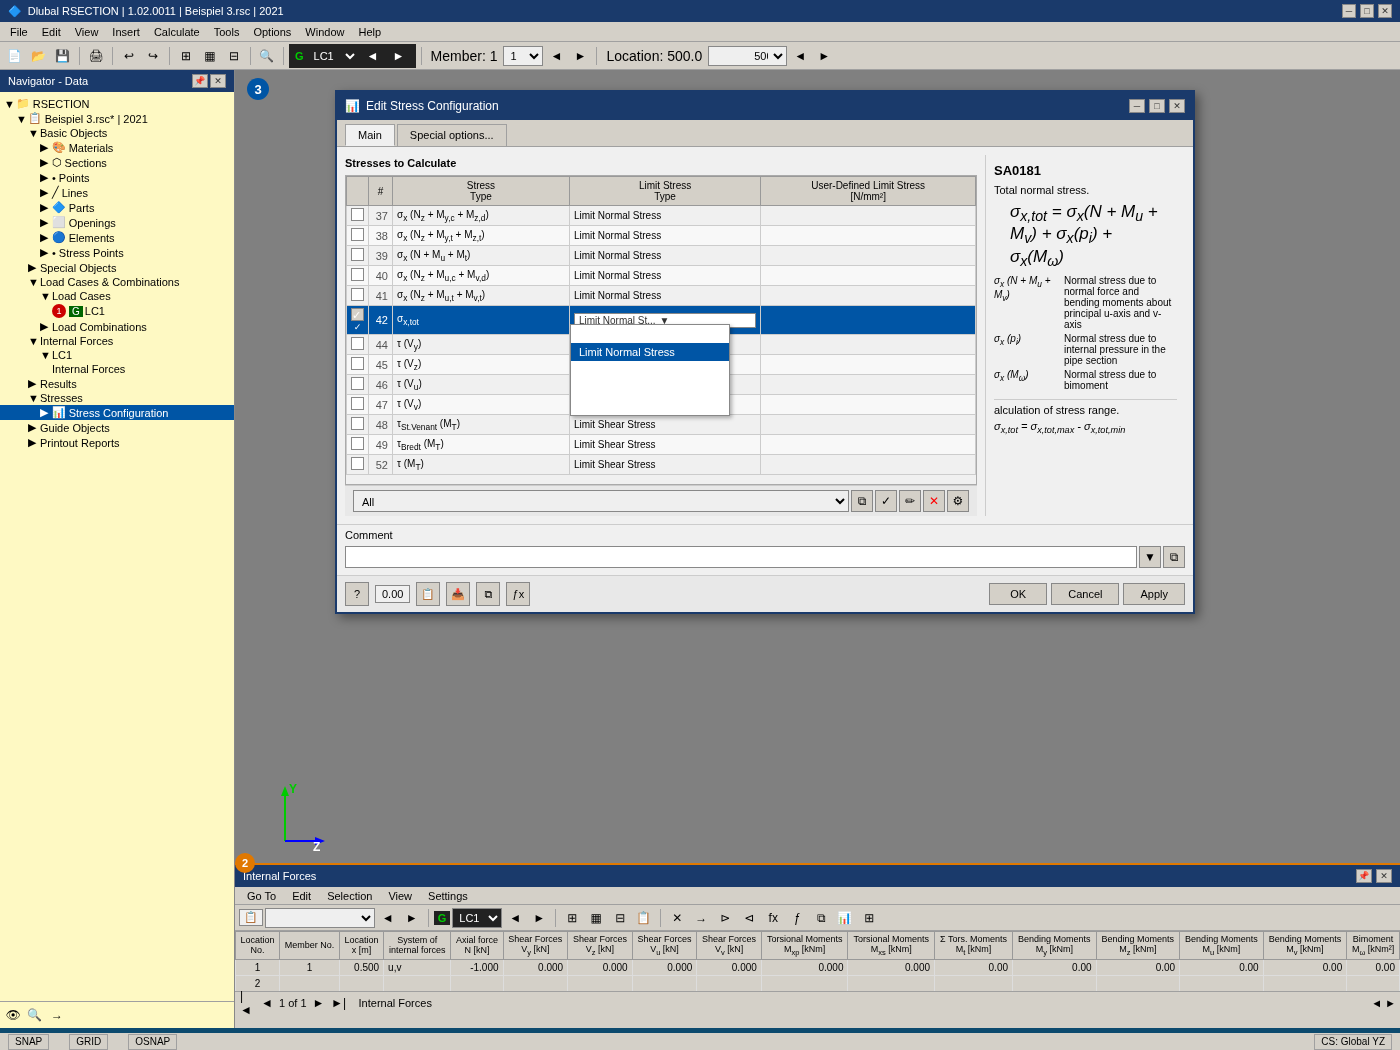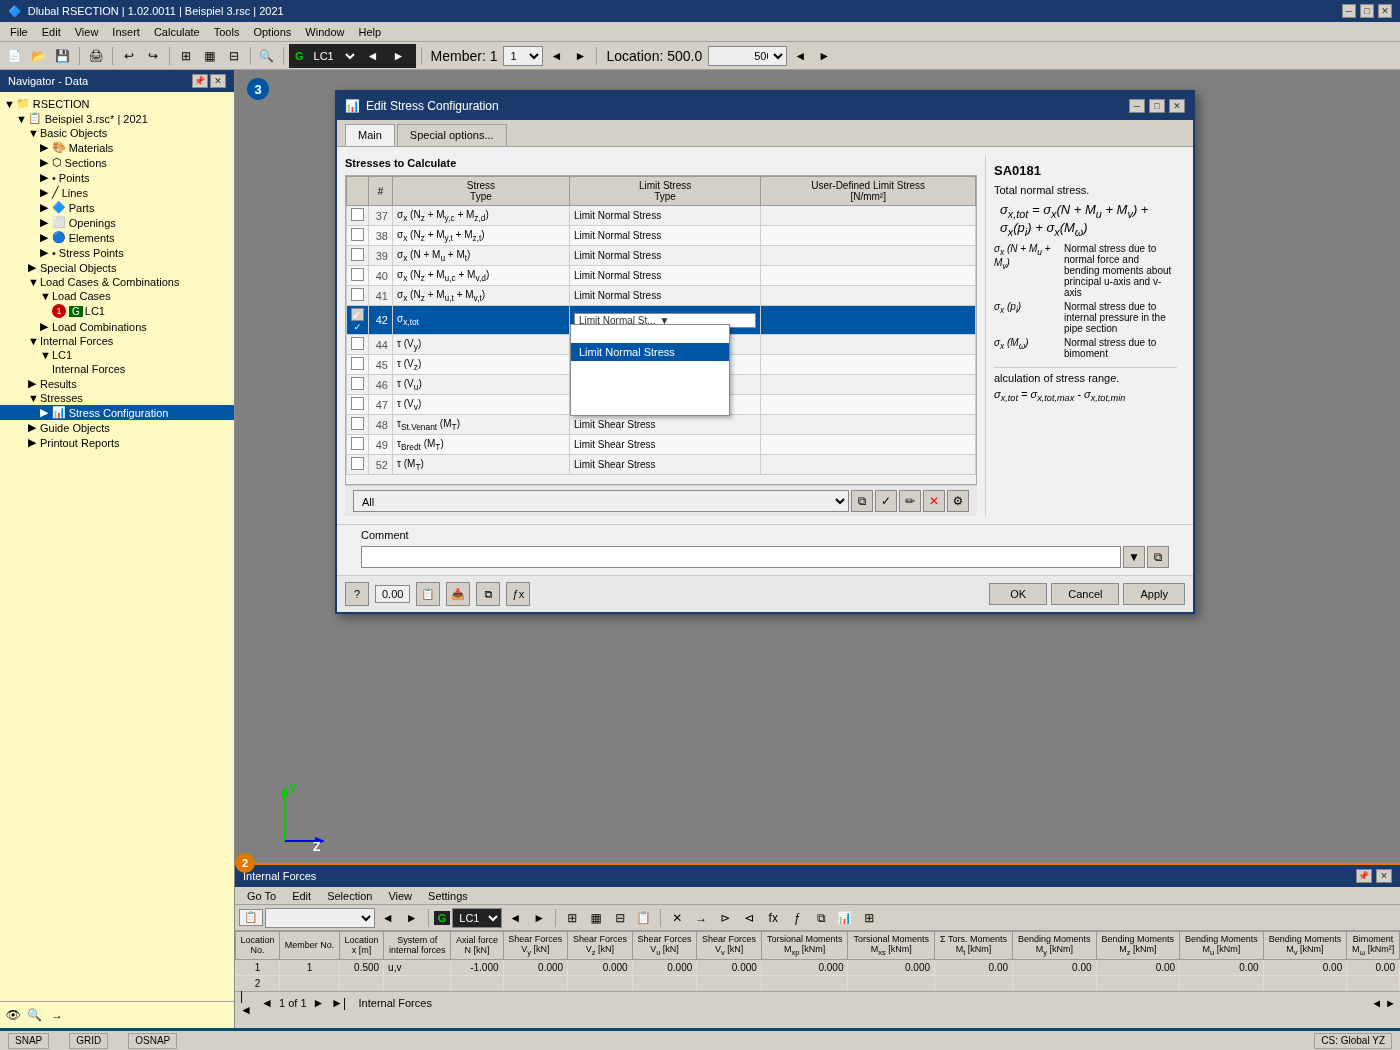--- a/index.html
+++ b/index.html
@@ -85,21 +85,21 @@
     .info-term-sym { width: 70px; flex-shrink: 0; font-style: italic; }
     .info-term-def { flex: 1; }
     .info-calc { font-size: 11px; margin-top: 8px; border-top: 1px solid #ccc; padding-top: 4px; }
 
     
     .dialog-filter { display: flex; align-items: center; padding: 4px 8px; background: #e8e8e8; border-top: 1px solid #ccc; }
     .filter-combo { height: 22px; flex: 1; border: 1px solid #888; font-size: 11px; padding: 4px 4px; }
     .filter-btn { width: 22px; height: 22px; border: 1px solid #888; background: #d4d0c8; margin-left: 2px; display: flex; align-items: center; justify-content: center; cursor: pointer; font-size: 12px; }
 
     
-    .comment-section { padding: 4px 24px; border-top: 1px solid #ccc; }
+    .comment-section { padding: 4px 8px; border-top: 1px solid #ccc; }
     .comment-label { font-size: 11px; margin-bottom: 2px; }
     .comment-input { width: 100%; height: 28px; display: flex; align-items: center; }
     .comment-field { flex: 1; height: 22px; border: 1px solid #888; padding: 2px 4px; font-size: 11px; background: white; }
 
     
     .dialog-footer { display: flex; align-items: center; justify-content: space-between; padding: 6px 8px; background: #e8e8e8; border-top: 1px solid #ccc; }
     .footer-left { display: flex; align-items: center; gap: 6px; }
     .footer-btn-icon { width: 24px; height: 24px; border: 1px solid #888; background: #d4d0c8; display: flex; align-items: center; justify-content: center; cursor: pointer; }
     .footer-right { display: flex; gap: 4px; }
     .btn { padding: 4px 16px; border: 1px solid #888; background: #d4d0c8; cursor: pointer; font-size: 11px; }
@@ -119,21 +119,21 @@
 
     .if-table { width: 100%; border-collapse: collapse; font-size: 10px; }
     .if-table th { background: #d4d0c8; padding: 2px 4px; border: 1px solid #999; text-align: center; font-size: 9px; font-weight: normal; }
     .if-table td { padding: 1px 4px; border: 1px solid #ddd; height: 16px; text-align: right; font-size: 10px; }
     .if-table td.text-left { text-align: left; }
     .if-table td.text-center { text-align: center; }
     .if-table-scroll { height: 60px; overflow-y: auto; }
     .if-statusbar { display: flex; align-items: center; justify-content: space-between; background: #d4d0c8; border-top: 1px solid #a0a0a0; padding: 2px 4px; height: 22px; }
 
     
-    .statusbar { background: #d4d0c8; height: 22px; display: flex; align-items: center; border-top: 3px solid #0c4a6e; padding: 0 8px; gap: 20px; font-size: 11px; }
+    .statusbar { background: #d4d0c8; height: 22px; display: flex; align-items: center; border-top: 5px solid #0c4a6e; padding: 0 8px; gap: 20px; font-size: 11px; }
     .statusbar-item { padding: 0 6px; border: 1px solid #a0a0a0; height: 16px; display: flex; align-items: center; font-size: 10px; }
 
     select { font-size: 11px; }
   </style>
 </head>
 <body>
 
 <div class="title-bar">
   <div class="title-bar-left">
     <span>🔷</span>
@@ -568,21 +568,21 @@
             <div class="filter-btn">✓</div>
             <div class="filter-btn">✏</div>
             <div class="filter-btn" style="color:red;">✕</div>
             <div class="filter-btn">⚙</div>
           </div>
         </div>
 
         <div class="info-panel">
           <div class="info-code">SA0181</div>
           <div class="info-desc">Total normal stress.</div>
-          <div style="font-size:13px; font-style:italic; margin:6px 6px;">
+          <div style="font-size:17px; font-style:italic; margin:6px 16px;">
             σ<sub>x,tot</sub> = σ<sub>x</sub>(N + M<sub>u</sub> + M<sub>v</sub>) + σ<sub>x</sub>(p<sub>i</sub>) + σ<sub>x</sub>(M<sub>ω</sub>)
           </div>
           <div class="info-term">
             <span class="info-term-sym">σ<sub>x</sub> (N + M<sub>u</sub> + M<sub>v</sub>)</span>
             <span class="info-term-def">Normal stress due to normal force and bending moments about principal u-axis and v-axis</span>
           </div>
           <div class="info-term">
             <span class="info-term-sym">σ<sub>x</sub> (p<sub>i</sub>)</span>
             <span class="info-term-def">Normal stress due to internal pressure in the pipe section</span>
           </div>

